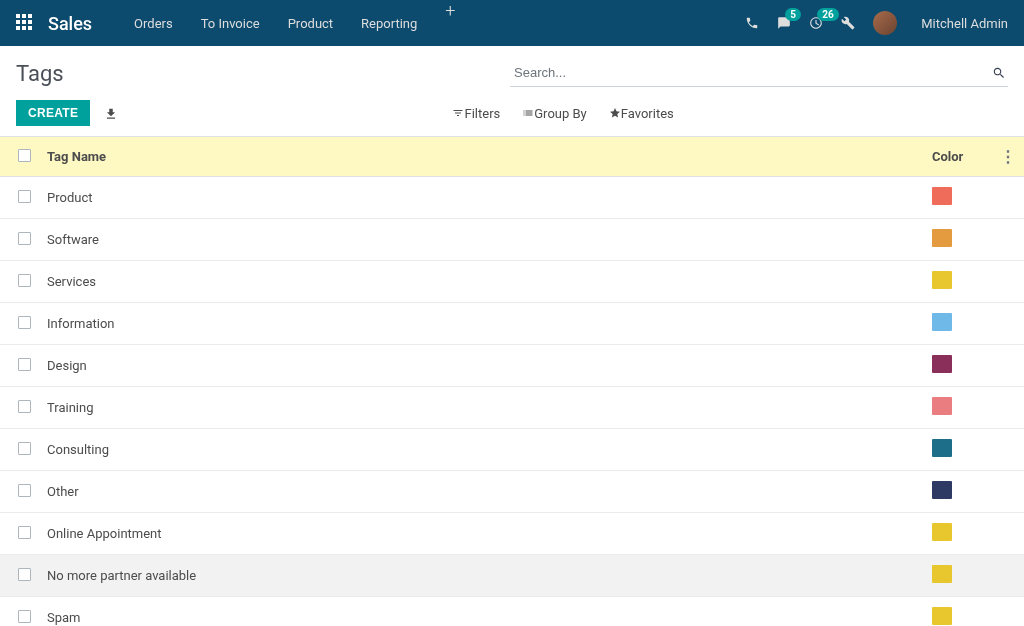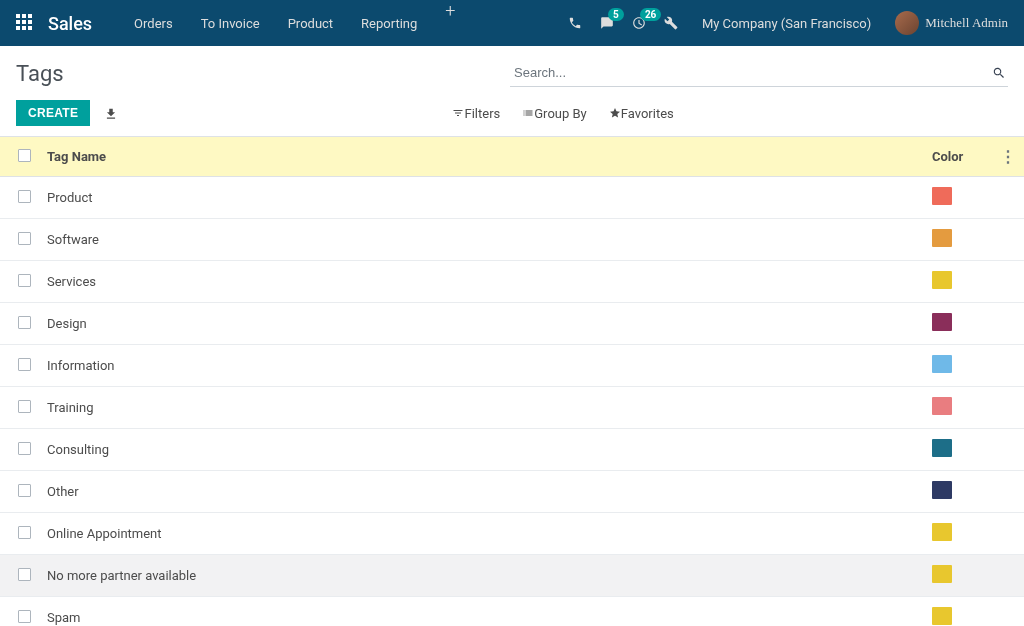--- a/index.html
+++ b/index.html
@@ -11,21 +11,21 @@
   .apps-icon span { background: #fff; }
   .brand { font-size: 18px; font-weight: 500; margin-right: 28px; }
   .nav-items { display: flex; gap: 0; }
   .nav-item { padding: 0 14px; height: 46px; display: flex; align-items: center; color: #ddd; cursor: pointer; font-size: 13px; }
   .nav-plus { padding: 0 14px; color: #ddd; cursor: pointer; font-size: 18px; font-weight: 300; }
   .nav-spacer { flex: 1; }
   .nav-systray { display: flex; align-items: center; gap: 18px; }
   .sys-icon { position: relative; color: #ddd; cursor: pointer; font-size: 14px; display: flex; align-items: center; }
   .badge { position: absolute; top: -8px; left: 8px; background: #00A09D; color: #fff; border-radius: 10px; font-size: 10px; font-weight: 700; padding: 1px 5px; min-width: 14px; text-align: center; }
   .company { color: #ddd; cursor: pointer; font-size: 13px; padding: 0 6px; }
-  .user { display: flex; align-items: center; gap: 6px; color: #ddd; cursor: pointer; font-family: Liberation Serif, serif; }
+  .user { display: flex; align-items: center; gap: 24px; color: #ddd; cursor: pointer; }
   .avatar { width: 24px; height: 24px; border-radius: 50%; background: linear-gradient(135deg, #a86b4c 0%, #6b4330 100%); display: inline-block; }
   
   
   .control-panel { padding: 8px 16px 0 16px; border-bottom: 1px solid #dee2e6; }
   .cp-row { display: flex; align-items: center; min-height: 38px; }
   .cp-title { font-size: 22px; color: #495057; }
   .cp-search-wrap { flex: 1; display: flex; justify-content: flex-end; }
   .cp-search { width: 498px; border: none; border-bottom: 1px solid #ced4da; padding: 6px 28px 6px 4px; font-size: 13px; outline: none; color: #495057; background: transparent; }
   .cp-search::placeholder { color: #6c757d; }
   .cp-search-box { position: relative; width: 498px; }
@@ -105,21 +105,20 @@
           <path d="M11.99 2C6.47 2 2 6.48 2 12s4.47 10 9.99 10C17.52 22 22 17.52 22 12S17.52 2 11.99 2zM13 13H11V7h2v6z" opacity="0"></path>
           <path d="M13 7h-2v6l5.2 3.1 1-1.6L13 12V7zM12 2C6.5 2 2 6.5 2 12s4.5 10 10 10 10-4.5 10-10S17.5 2 12 2zm0 18c-4.4 0-8-3.6-8-8s3.6-8 8-8 8 3.6 8 8-3.6 8-8 8z"></path>
         </svg>
       <span class="badge">26</span>
     </div>
     <div class="sys-icon">
       <svg class="ico" viewBox="0 0 24 24">
           <path d="M22.7 19l-9.1-9.1c.9-2.3.4-5-1.5-6.9-2-2-5-2.4-7.4-1.3L9 6 6 9 1.6 4.7C.4 7.1.9 10.1 2.9 12.1c1.9 1.9 4.6 2.4 6.9 1.5l9.1 9.1c.4.4 1 .4 1.4 0l2.3-2.3c.5-.4.5-1.1.1-1.4z"></path>
         </svg>
     </div>
-    <div class="company">My Company (San Francisco)</div>
     <div class="user">
       <span class="avatar"></span>
       <span>Mitchell Admin</span>
     </div>
   </div>
 </div>
 
 <div class="control-panel">
   <div class="cp-row">
     <div class="cp-title">Tags</div>
@@ -188,28 +187,28 @@
           <td class="col-opt-cell"></td>
         </tr>
         <tr>
           <td><span class="chk"></span></td>
           <td>Services</td>
           <td class="col-color-cell"><span class="color-swatch" style="background: rgb(232, 199, 46);"></span></td>
           <td class="col-opt-cell"></td>
         </tr>
         <tr>
           <td><span class="chk"></span></td>
+          <td>Information</td>
+          <td class="col-color-cell"><span class="color-swatch" style="background: rgb(111, 185, 232);"></span></td>
+          <td class="col-opt-cell"></td>
+        </tr>
+        <tr>
+          <td><span class="chk"></span></td>
           <td>Design</td>
           <td class="col-color-cell"><span class="color-swatch" style="background: rgb(138, 46, 90);"></span></td>
-          <td class="col-opt-cell"></td>
-        </tr>
-        <tr>
-          <td><span class="chk"></span></td>
-          <td>Information</td>
-          <td class="col-color-cell"><span class="color-swatch" style="background: rgb(111, 185, 232);"></span></td>
           <td class="col-opt-cell"></td>
         </tr>
         <tr>
           <td><span class="chk"></span></td>
           <td>Training</td>
           <td class="col-color-cell"><span class="color-swatch" style="background: rgb(233, 125, 128);"></span></td>
           <td class="col-opt-cell"></td>
         </tr>
         <tr>
           <td><span class="chk"></span></td>

